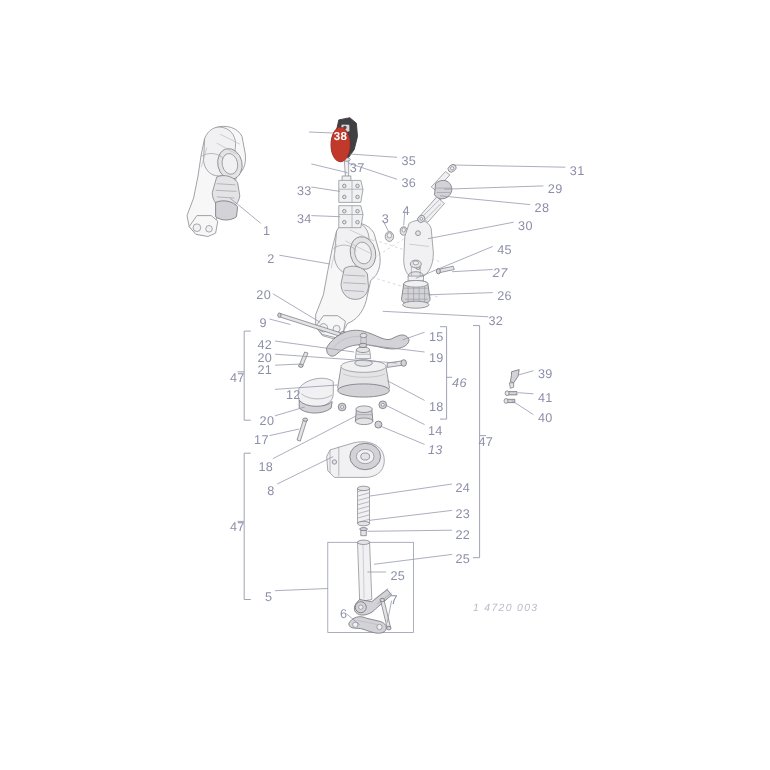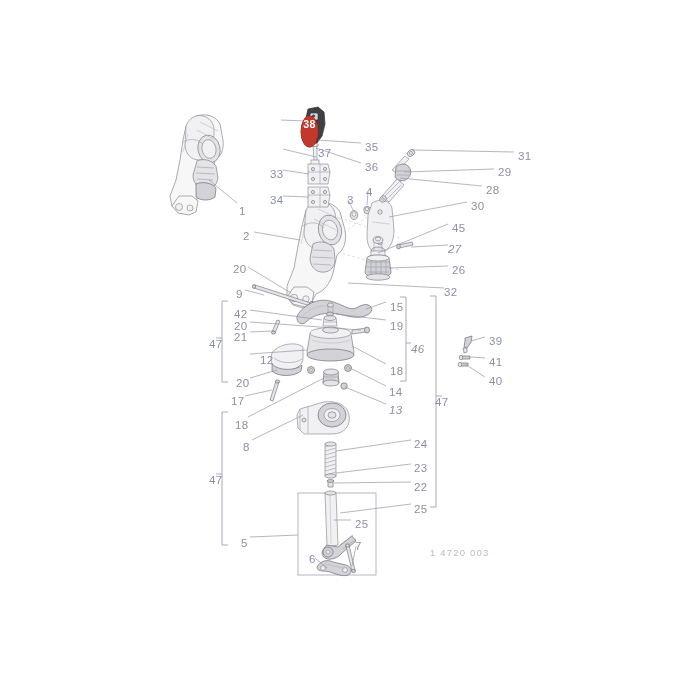--- a/index.html
+++ b/index.html
@@ -49,20 +49,21 @@
     margin-left: 38px;
   }
   .ref-code {
     position: absolute;
     font-family: "Liberation Sans", sans-serif;
     font-size: 9.5px;
     color: #b8bcc9;
     letter-spacing: 1.2px;
     white-space: nowrap;
     user-select: none;
+    font-style: italic;
   }
   .leader { stroke: #9396ab; stroke-width: 0.7; fill: none; }
   .bracket { stroke: #9396ab; stroke-width: 0.8; fill: none; }
   .part-out { stroke: #8e9096; stroke-width: 0.75; fill: #f7f7f8; }
   .part-out2 { stroke: #8e9096; stroke-width: 0.7; fill: #f1f1f3; }
   .part-dk { stroke: #7d7f86; stroke-width: 0.7; fill: #e4e4e7; }
   .part-dkr { stroke: #6e7076; stroke-width: 0.7; fill: #d2d2d7; }
   .part-red { stroke: #3a3a3e; stroke-width: 0.8; fill: #3f3f44; }
   .part-line { stroke: #9a9ca4; stroke-width: 0.6; fill: none; }
   .part-line-l { stroke: #b4b6bd; stroke-width: 0.55; fill: none; }

